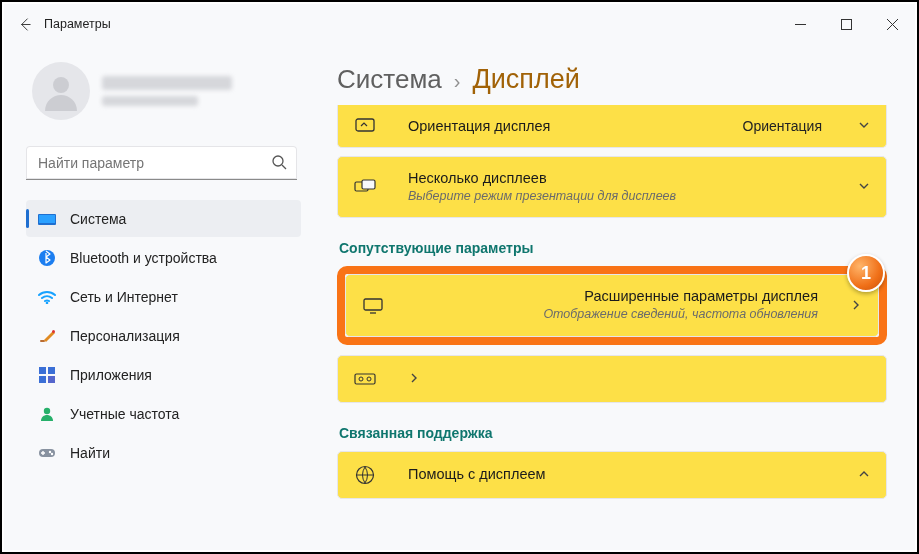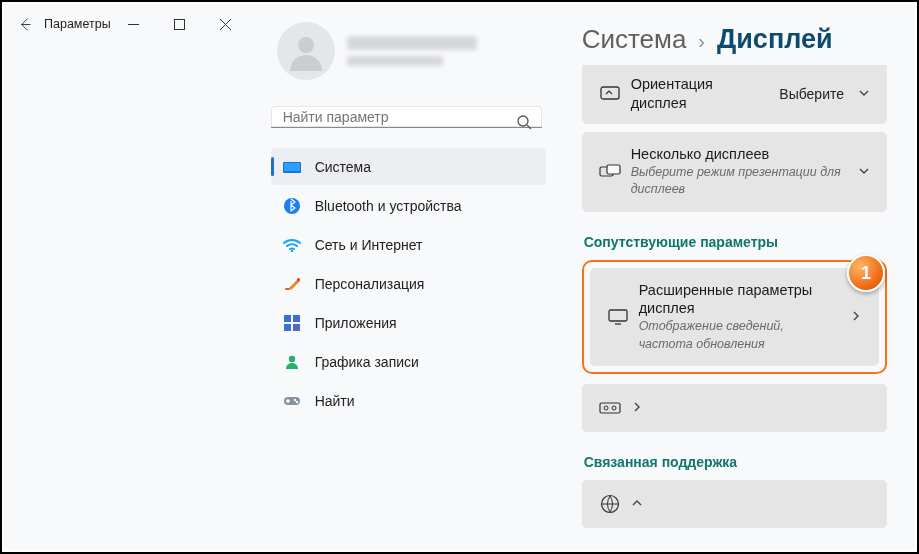--- a/index.html
+++ b/index.html
@@ -1,66 +1,66 @@
 <!DOCTYPE html>
 <html><head>
 <meta charset="utf-8">
 <style>
   * { box-sizing: border-box; margin: 0; padding: 0; font-family: "Segoe UI", Arial, sans-serif; }
   body { background: #888; display: flex; align-items: center; justify-content: center; }
   .frame { width: 919px; height: 554px; background: #fff; border: 2px solid #000; position: relative; overflow: hidden; }
-  .window { position: absolute; inset: 2px; background: #f8f9fb; display: flex; flex-direction: row; }
+  .window { position: absolute; inset: 2px; background: #f8f9fb; display: flex; flex-direction: column; }
 
   
   .titlebar { height: 40px; display: flex; align-items: center; }
   .back { width: 40px; height: 40px; display: flex; align-items: center; justify-content: center; color: #444; }
   .title { font-size: 12.5px; color: #222; }
   .wincontrols { margin-left: auto; display: flex; }
   .wincontrols div { width: 46px; height: 40px; display: flex; align-items: center; justify-content: center; color: #333; }
 
   
   .body { flex: 1; display: flex; overflow: hidden; }
   .sidebar { width: 305px; padding: 0 8px 0 22px; display: flex; flex-direction: column; }
   .profile { display: flex; align-items: center; gap: 12px; padding: 18px 6px 8px 6px; }
   .avatar { width: 58px; height: 58px; border-radius: 50%; background: #e5e6ea; display:flex; align-items:center; justify-content:center; }
   .avatar svg { opacity:.55; }
   .blur-line { background: #d6d7db; border-radius: 3px; filter: blur(2px); }
   .blur-line.big { width: 130px; height: 14px; margin-bottom: 6px; }
   .blur-line.small { width: 96px; height: 10px; }
 
   .search { margin: 18px 4px 6px 0; position: relative; }
-  .search input { width: 100%; height: 22px; border: none; border-bottom: 1.5px solid #8a8a8a; background: #fff; padding: 0 34px 0 12px; font-size: 14px; color: #333; border-radius: 4px 4px 0 0; box-shadow: 0 0 0 1px #e5e5e8 inset; }
+  .search input { width: 100%; height: 34px; border: none; border-bottom: 1.5px solid #8a8a8a; background: #fff; padding: 0 34px 0 12px; font-size: 14px; color: #333; border-radius: 4px 4px 0 0; box-shadow: 0 0 0 1px #e5e5e8 inset; }
   .search .sicon { position: absolute; right: 10px; top: 8px; color: #555; }
 
   .nav { margin-top: 14px; display: flex; flex-direction: column; gap: 2px; }
   .nav-item { display: flex; align-items: center; height: 37px; border-radius: 4px; padding-left: 12px; gap: 14px; font-size: 14px; color: #222; cursor: pointer; }
   .nav-item.active { background: #eceef2; position: relative; }
   .nav-item.active::before { content:""; position:absolute; left:0; top:9px; bottom:9px; width:3px; border-radius:2px; background:#1f6fd0; }
   .nav-ico { width: 18px; height: 18px; display: flex; align-items:center; justify-content:center; }
 
   
   .content { flex:1; padding: 20px 28px 0 28px; overflow: hidden; }
   .breadcrumb { display: flex; align-items: baseline; gap: 12px; margin-bottom: 10px; }
   .breadcrumb .bc1 { font-size: 26px; font-weight: 400; color: #606060; }
   .breadcrumb .sep { font-size: 20px; color: #909090; }
-  .breadcrumb .bc2 { font-size: 27px; font-weight: 700; color: #0c4a6e; }
-
-  .card { background: #e5e5e5; border: 1px solid #e6e6ea; border-radius: 5px; display: flex; align-items:center; padding: 12px 16px; gap: 10px; margin-bottom: 8px; }
+  .breadcrumb .bc2 { font-size: 27px; font-weight: 400; color: #a16207; }
+
+  .card { background: #fde047; border: 1px solid #e6e6ea; border-radius: 5px; display: flex; align-items:center; padding: 12px 16px; gap: 32px; margin-bottom: 8px; }
   .card:last-child { margin-bottom: 0; }
   .card-ico { width: 22px; height: 22px; display:flex; align-items:center; justify-content:center; color:#323232; flex-shrink:0; }
   .card-body { flex:1; min-width:0; }
   .card-title { font-size: 14.5px; color: #1b1b1b; line-height:1.3; }
   .card-sub { font-size: 12.5px; color: #6b6b6b; line-height:1.4;font-style:italic; }
   .card-val { font-size: 14px; color:#222; margin-right: 4px; }
   .card-chev { color:#4b4b4b; }
 
   .card.first { border-radius: 0 0 5px 5px; border-top: none; padding: 10px 16px; }
   .section-label { font-size: 14px; font-weight: 600; color: #0f766e; margin: 22px 0 10px 2px; }
 
-  .highlight { border: 2px solid #f97316; border-radius: 10px; padding: 6px; margin-bottom: 10px; position: relative; }
+  .highlight { border: 8px solid #f97316; border-radius: 10px; padding: 0; margin-bottom: 10px; position: relative; text-align: right; }
   .highlight .card { margin: 0; }
 
   .anno { position:absolute; right: 30px; top: 250px; width: 38px; height: 38px; border-radius: 50%; background: radial-gradient(circle at 32% 30%, #ffb56a, #f07018 60%, #c94f07); border: 2px solid #fff; display:flex; align-items:center; justify-content:center; color:#fff; font-weight:700; font-size:18px; box-shadow: 0 2px 4px rgba(0,0,0,.3); }
 </style>
 </head>
 <body>
 
 <div class="frame">
   <div class="window">
 
@@ -166,21 +166,21 @@
               </span>
             <span>Приложения</span>
           </div>
           <div class="nav-item">
             <span class="nav-ico">
                 <svg width="16" height="16" viewBox="0 0 16 16">
                   <circle cx="8" cy="5" r="3.2" fill="#26b06a"></circle>
                   <path d="M2 15c0-4 3-6 6-6s6 2 6 6" fill="#26b06a"></path>
                 </svg>
               </span>
-            <span>Графика записи</span>
+            <span>Учетные частота</span>
           </div>
           <div class="nav-item">
             <span class="nav-ico">
                 <svg width="18" height="14" viewBox="0 0 18 14">
                   <rect x="1" y="3" width="16" height="8" rx="4" fill="#8892a0"></rect>
                   <circle cx="12" cy="6" r="1.2" fill="#fff"></circle>
                   <circle cx="14" cy="8" r="1.2" fill="#fff"></circle>
                   <path d="M5 5v4M3 7h4" stroke="#fff" stroke-width="1.4"></path>
                 </svg>
               </span>
@@ -199,21 +199,21 @@
         <div class="card first">
           <span class="card-ico">
               <svg width="20" height="16" viewBox="0 0 20 16">
                 <rect x="1" y="1" width="18" height="12" rx="2" stroke="#333" fill="none" stroke-width="1.3"></rect>
                 <path d="M6 8l3-3 3 3" stroke="#333" fill="none" stroke-width="1.2"></path>
               </svg>
             </span>
           <div class="card-body">
               <div class="card-title">Ориентация дисплея</div>
             </div>
-          <span class="card-val">Выберите</span>
+          <span class="card-val">Ориентация</span>
           <span class="card-chev"><svg width="12" height="12" viewBox="0 0 12 12">
                 <path d="M2 4l4 4 4-4" stroke="#444" fill="none" stroke-width="1.4"></path>
               </svg></span>
         </div>
 
         <div class="card">
           <span class="card-ico">
               <svg width="22" height="16" viewBox="0 0 22 16">
                 <rect x="1" y="3" width="13" height="9" rx="1.5" stroke="#333" fill="none" stroke-width="1.2"></rect>
                 <rect x="8" y="1" width="13" height="9" rx="1.5" stroke="#333" fill="#f8f9fb" stroke-width="1.2"></rect>
@@ -263,20 +263,23 @@
 
         <div class="section-label">Связанная поддержка</div>
 
         <div class="card">
           <span class="card-ico">
               <svg width="20" height="20" viewBox="0 0 20 20">
                 <circle cx="10" cy="10" r="8.5" stroke="#333" fill="none" stroke-width="1.2"></circle>
                 <path d="M2 10h16M10 2a14 14 0 010 16M10 2a14 14 0 000 16" stroke="#333" fill="none" stroke-width="1"></path>
               </svg>
             </span>
+          <div class="card-body">
+              <div class="card-title">Помощь с дисплеем</div>
+            </div>
           <span class="card-chev"><svg width="12" height="12" viewBox="0 0 12 12">
                 <path d="M2 8l4-4 4 4" stroke="#444" fill="none" stroke-width="1.4"></path>
               </svg></span>
         </div>
 
       </div>
     </div>
 
     <div class="anno">1</div>
   </div>

